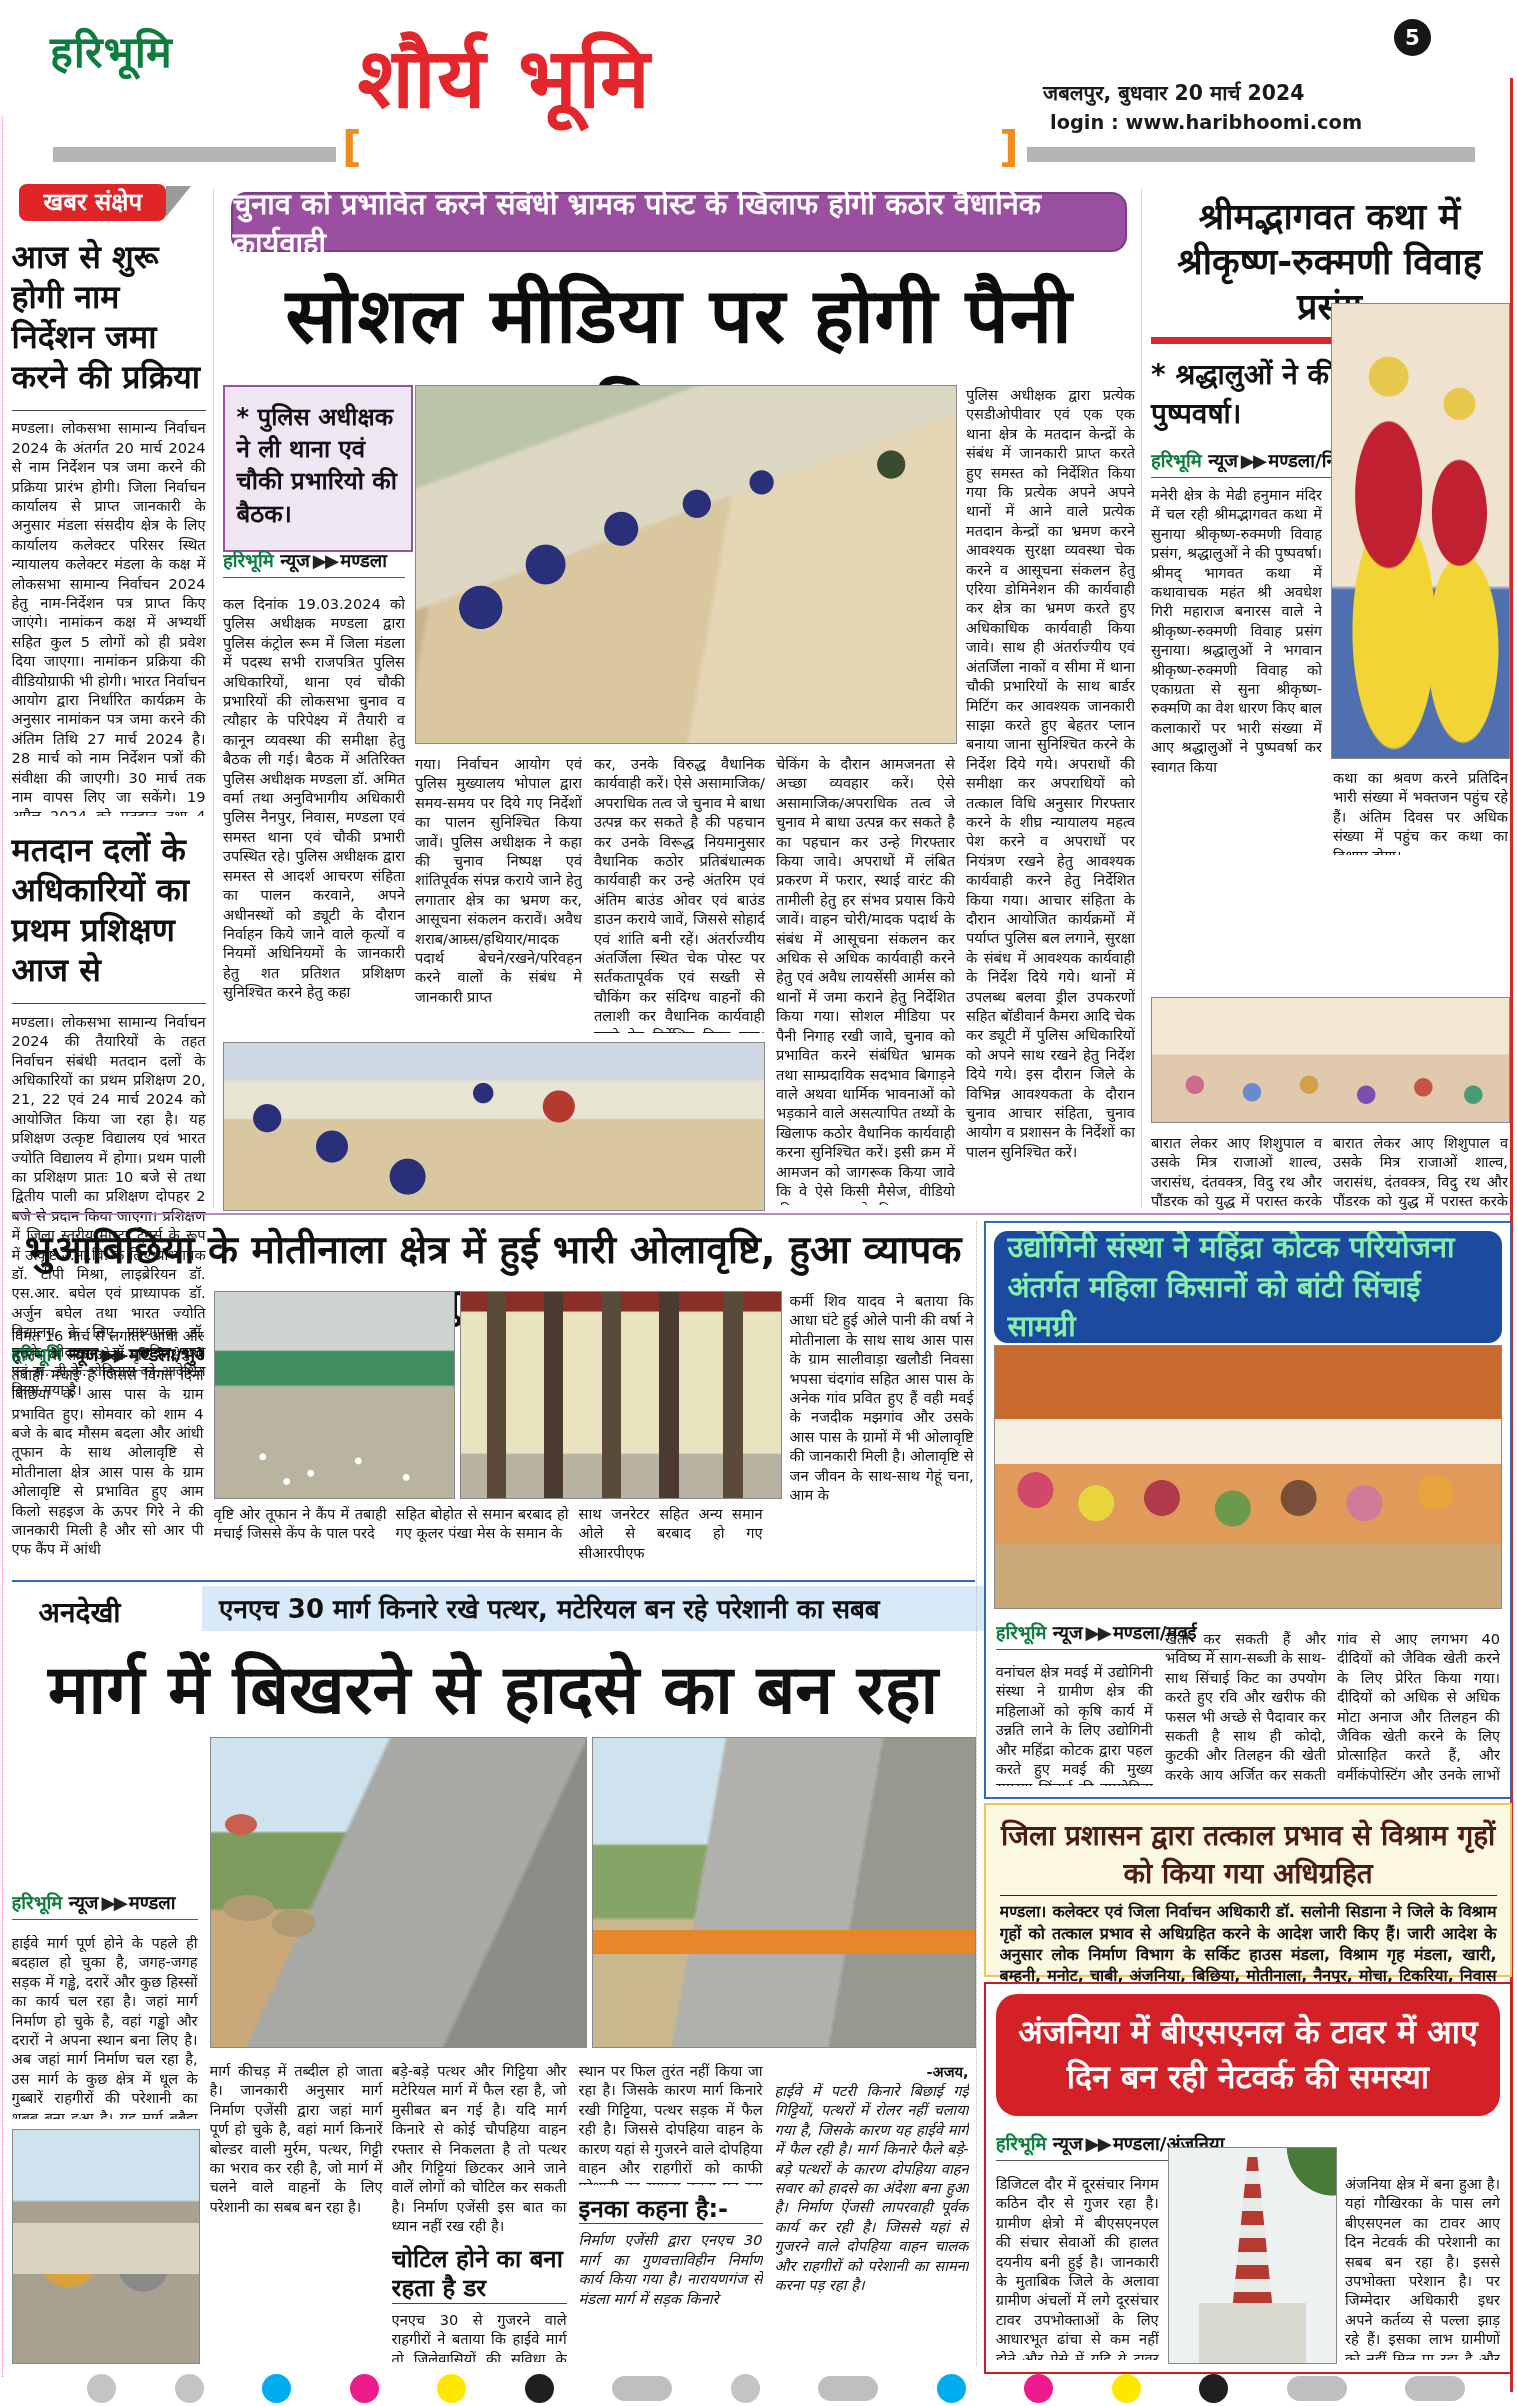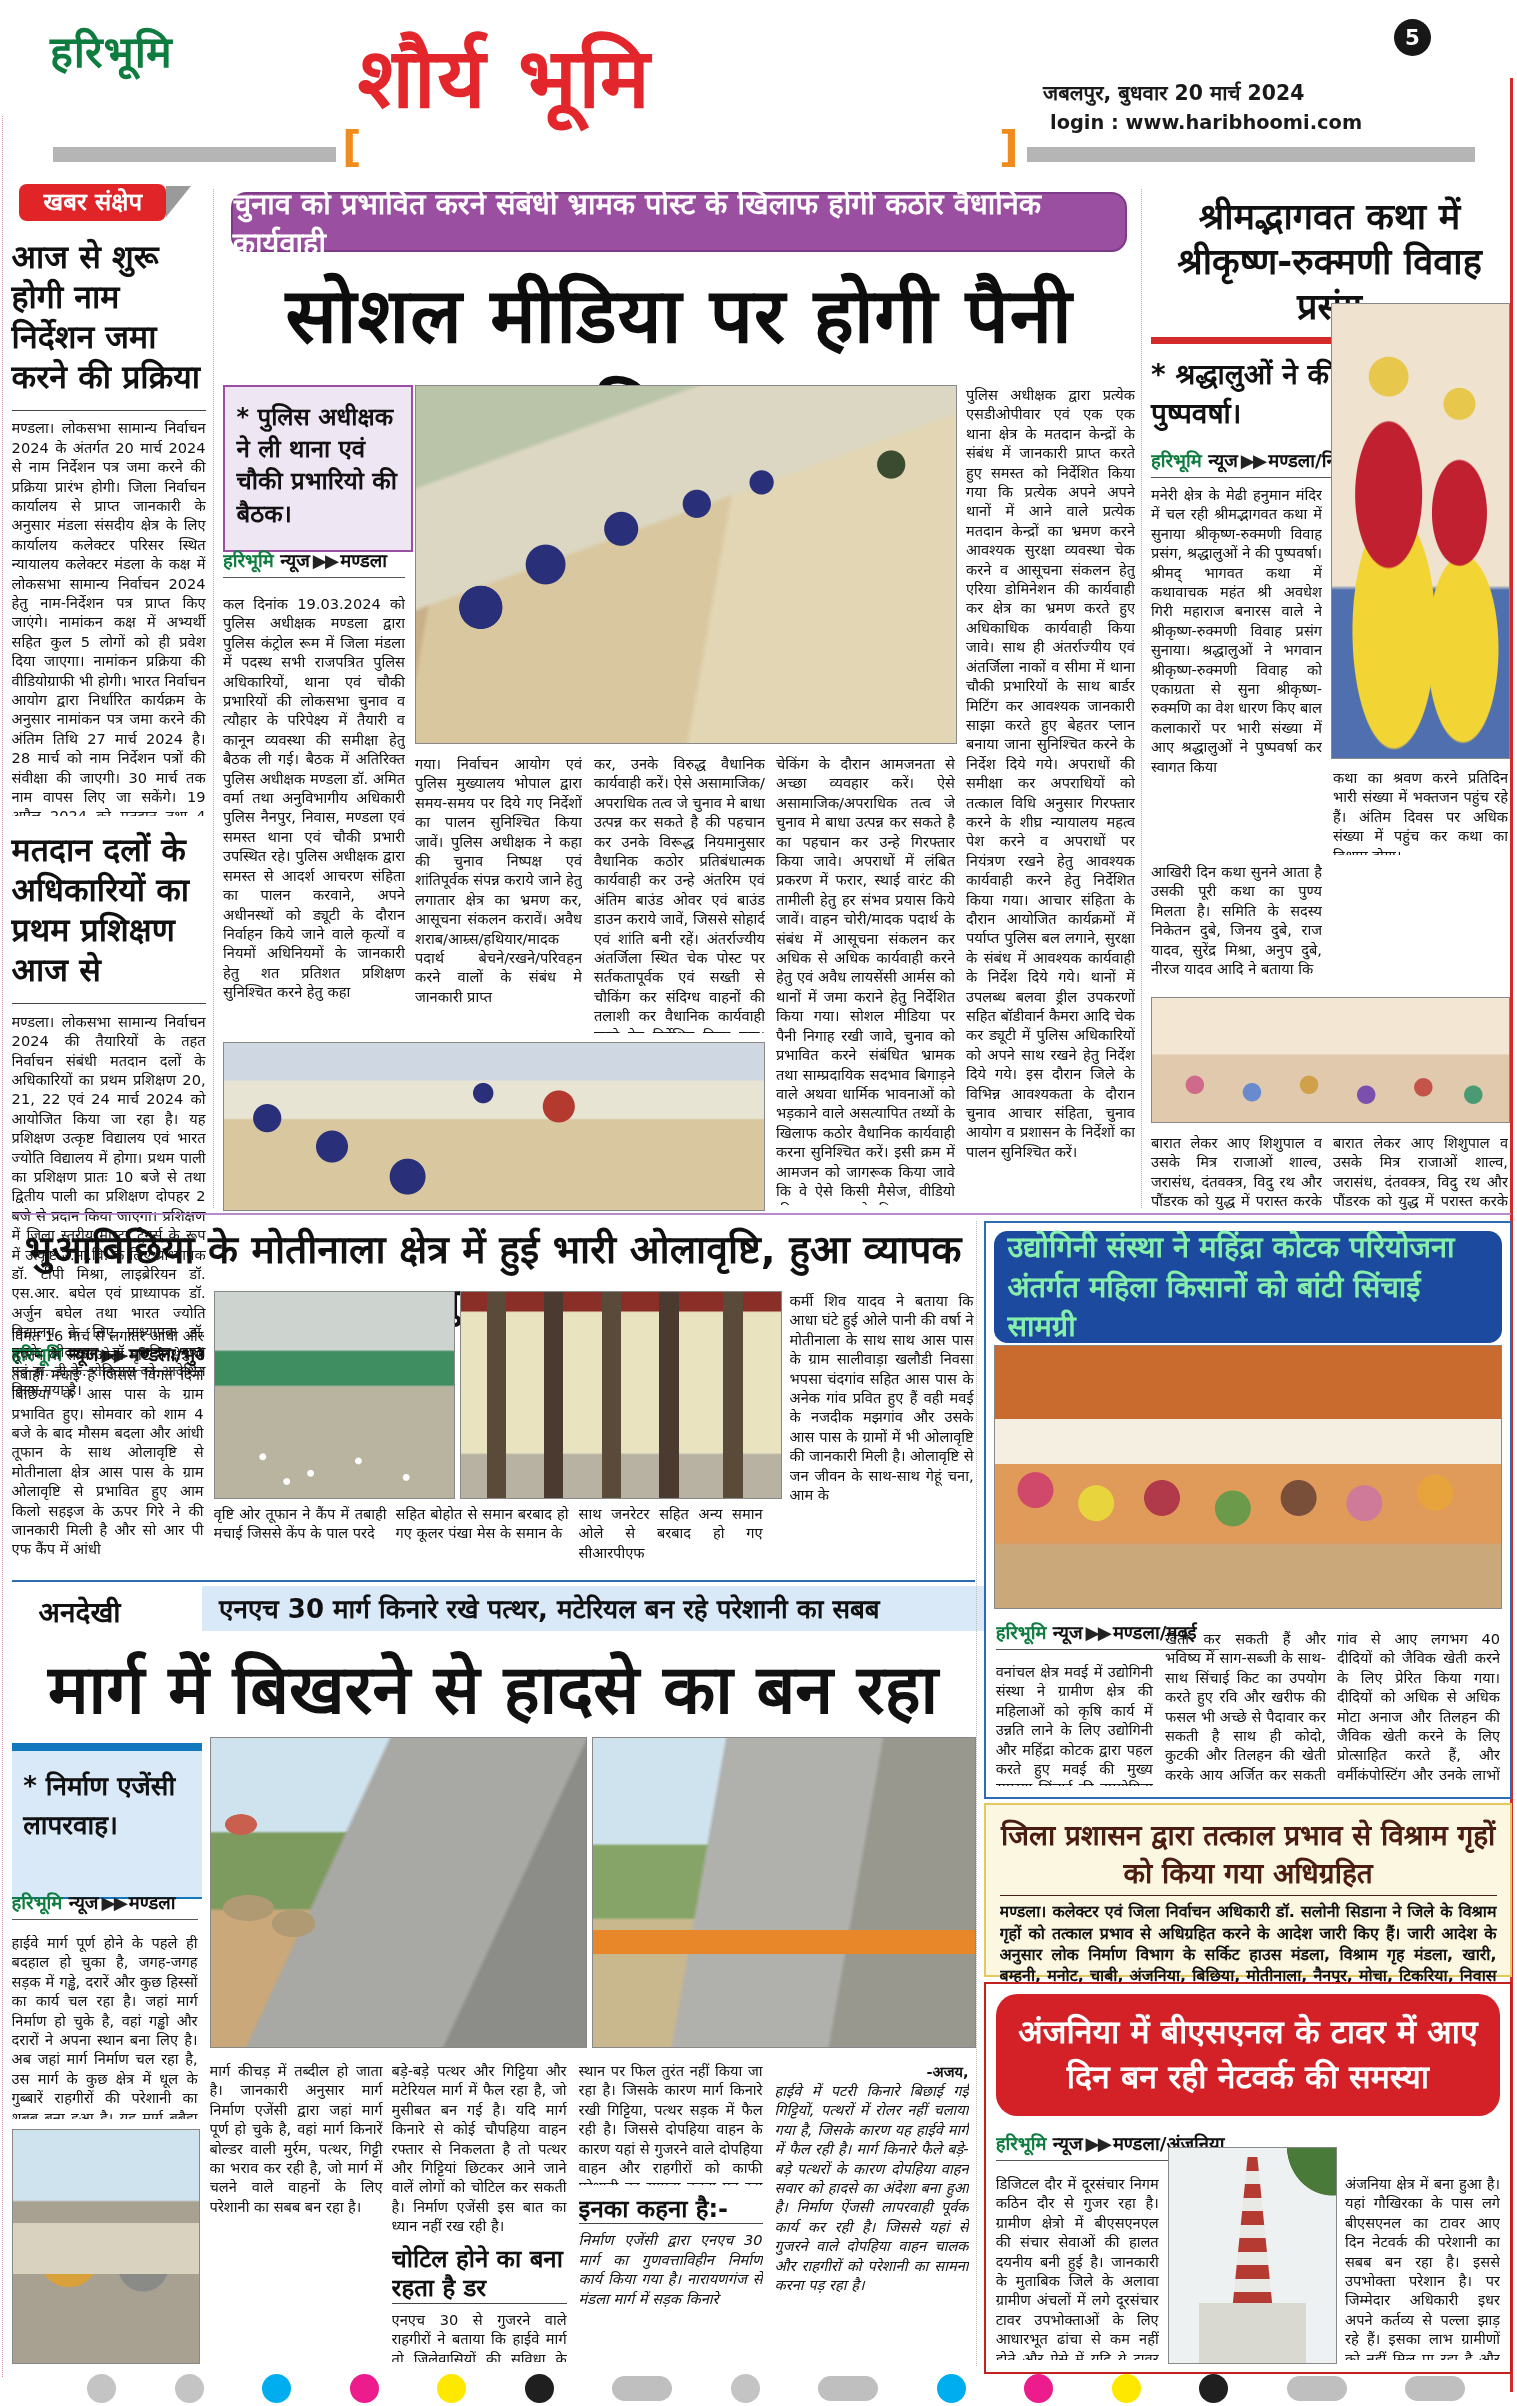--- a/index.html
+++ b/index.html
@@ -142,21 +142,20 @@
 
     <div class="abs photo" style="left:180px;top:109px;width:177px;height:454px;background:
       radial-gradient(circle at 32% 16%,#e7c84c 0 19.4px,transparent 20.4px),
       radial-gradient(circle at 72% 22%,#e7c84c 0 15.5px,transparent 16.5px),
       radial-gradient(ellipse at 32% 42%,#c02030 0 33px,transparent 34px),
       radial-gradient(ellipse at 72% 46%,#c02030 0 27px,transparent 28px),
       radial-gradient(ellipse at 35% 72%,#f2d435 0 41px,transparent 42px),
       radial-gradient(ellipse at 74% 76%,#f2d435 0 35px,transparent 36px),
       linear-gradient(180deg,#efe3cf 0 62%,#4f6fae 63% 100%)"></div>
     <div class="abs txt body15" style="left:0;top:291px;width:171px;height:369px">मनेरी क्षेत्र के मेढी हनुमान मंदिर में चल रही श्रीमद्भागवत कथा में सुनाया श्रीकृष्ण-रुक्मणी विवाह प्रसंग, श्रद्धालुओं ने की पुष्पवर्षा। श्रीमद् भागवत कथा में कथावाचक महंत श्री अवधेश गिरी महाराज बनारस वाले ने श्रीकृष्ण-रुक्मणी विवाह प्रसंग सुनाया। श्रद्धालुओं ने भगवान श्रीकृष्ण-रुक्मणी विवाह को एकाग्रता से सुना श्रीकृष्ण-रुक्मणि का वेश धारण किए बाल कलाकारों पर भारी संख्या में आए श्रद्धालुओं ने पुष्पवर्षा कर स्वागत किया</div>
-    <div class="abs txt body15" style="left:0;top:668px;width:171px;height:128px">आखिरी दिन कथा सुनने आता है उसकी पूरी कथा का पुण्य मिलता है। समिति के सदस्य निकेतन दुबे, जिनय दुबे, राज यादव, सुरेंद्र मिश्रा, अनुप दुबे, नीरज यादव आदि ने बताया कि</div>
     <div class="abs txt body15" style="left:182px;top:574px;width:175px;height:87px">कथा का श्रवण करने प्रतिदिन भारी संख्या में भक्तजन पहुंच रहे हैं। अंतिम दिवस पर अधिक संख्या में पहुंच कर कथा का विश्राम होगा।</div>
 
     <div class="abs photo" style="left:0;top:670px;width:357px;height:124px;left:0;top:803px;background:
       radial-gradient(circle at 12% 70%,#d06a8a 0 8.7px,transparent 9.7px),
       radial-gradient(circle at 28% 76%,#6a8ad0 0 8.7px,transparent 9.7px),
       radial-gradient(circle at 44% 70%,#d0a14a 0 8.7px,transparent 9.7px),
       radial-gradient(circle at 60% 78%,#7a4fae 0 8.7px,transparent 9.7px),
       radial-gradient(circle at 76% 72%,#c4544a 0 8.7px,transparent 9.7px),
       radial-gradient(circle at 90% 78%,#4a9a74 0 8.7px,transparent 9.7px),
       linear-gradient(180deg,#f3e6d2 0 45%,#e0c9ad 46% 100%)"></div>
@@ -188,21 +187,20 @@
     <div class="abs txt body15" style="left:384px;top:283px;width:173px;height:62px">सहित बोहोत से समान बरबाद हो गए कूलर पंखा  मेस के समान के</div>
     <div class="abs txt body15" style="left:567px;top:283px;width:184px;height:62px">साथ जनरेटर सहित अन्य समान ओले से बरबाद हो गए सीआरपीएफ</div>
 
   </div>
 
   <div class="abs" style="left:11.6px;top:1580px;width:963px;height:788px">
     <div style="border-top:2.9px solid #2f6ab5;position:absolute;left:0;top:0;width:963px"></div>
     <div class="abs kicklabel" style="left:27px;top:11.6px">अनदेखी</div>
     <div class="abs kickstrip" style="left:190px;top:5.8px;width:772px;height:45px">एनएच 30 मार्ग किनारे रखे पत्थर, मटेरियल बन रहे परेशानी का सबब</div>
     <div class="marghead center" style="margin-top:60px">मार्ग में बिखरने से हादसे का बन रहा अंदेशा</div>
-    <div class="abs bluebox" style="left:0;top:163px;width:167px;height:115px">* निर्माण एजेंसी लापरवाह।</div>
     <div class="abs byline" style="left:0;top:309px;width:186px">
       <span class="brand">हरिभूमि</span> <span>न्यूज</span><span class="arrows">▶▶</span><span>मण्डला</span>
     </div>
     <div class="abs txt body15" style="left:0;top:353px;width:186px;height:186px">हाईवे मार्ग पूर्ण होने के पहले ही बदहाल हो चुका है, जगह-जगह सड़क में गड्ढे, दरारें और कुछ हिस्सों का कार्य चल रहा है। जहां मार्ग निर्माण हो चुके है, वहां गड्ढो और दरारों ने अपना स्थान बना लिए है। अब जहां मार्ग निर्माण चल रहा है, उस मार्ग के कुछ क्षेत्र में धूल के गुब्बारें राहगीरों की परेशानी का शबब बना हुआ है। यह मार्ग बबैहा के आगे पहाड़ी को काटकर बनाया जाने वाले मार्ग के हाल है। यहां धूल उड़ने से वाहन चालकों को आवागमन में परेशानी होती है। वहीं बारिश में यह</div>
 
     <div class="abs photo" style="left:198px;top:157px;width:375px;height:309px;background:
       radial-gradient(ellipse at 10% 55%,#b09a74 0 25px,transparent 26px),
       radial-gradient(ellipse at 22% 60%,#b09a74 0 21.3px,transparent 22px),
       radial-gradient(ellipse at 8% 28%,#c95f4f 0 15.5px,transparent 16.5px),
       linear-gradient(115deg,transparent 0 34%,#a8a8a4 35% 72%,#8c8c88 73% 100%),

